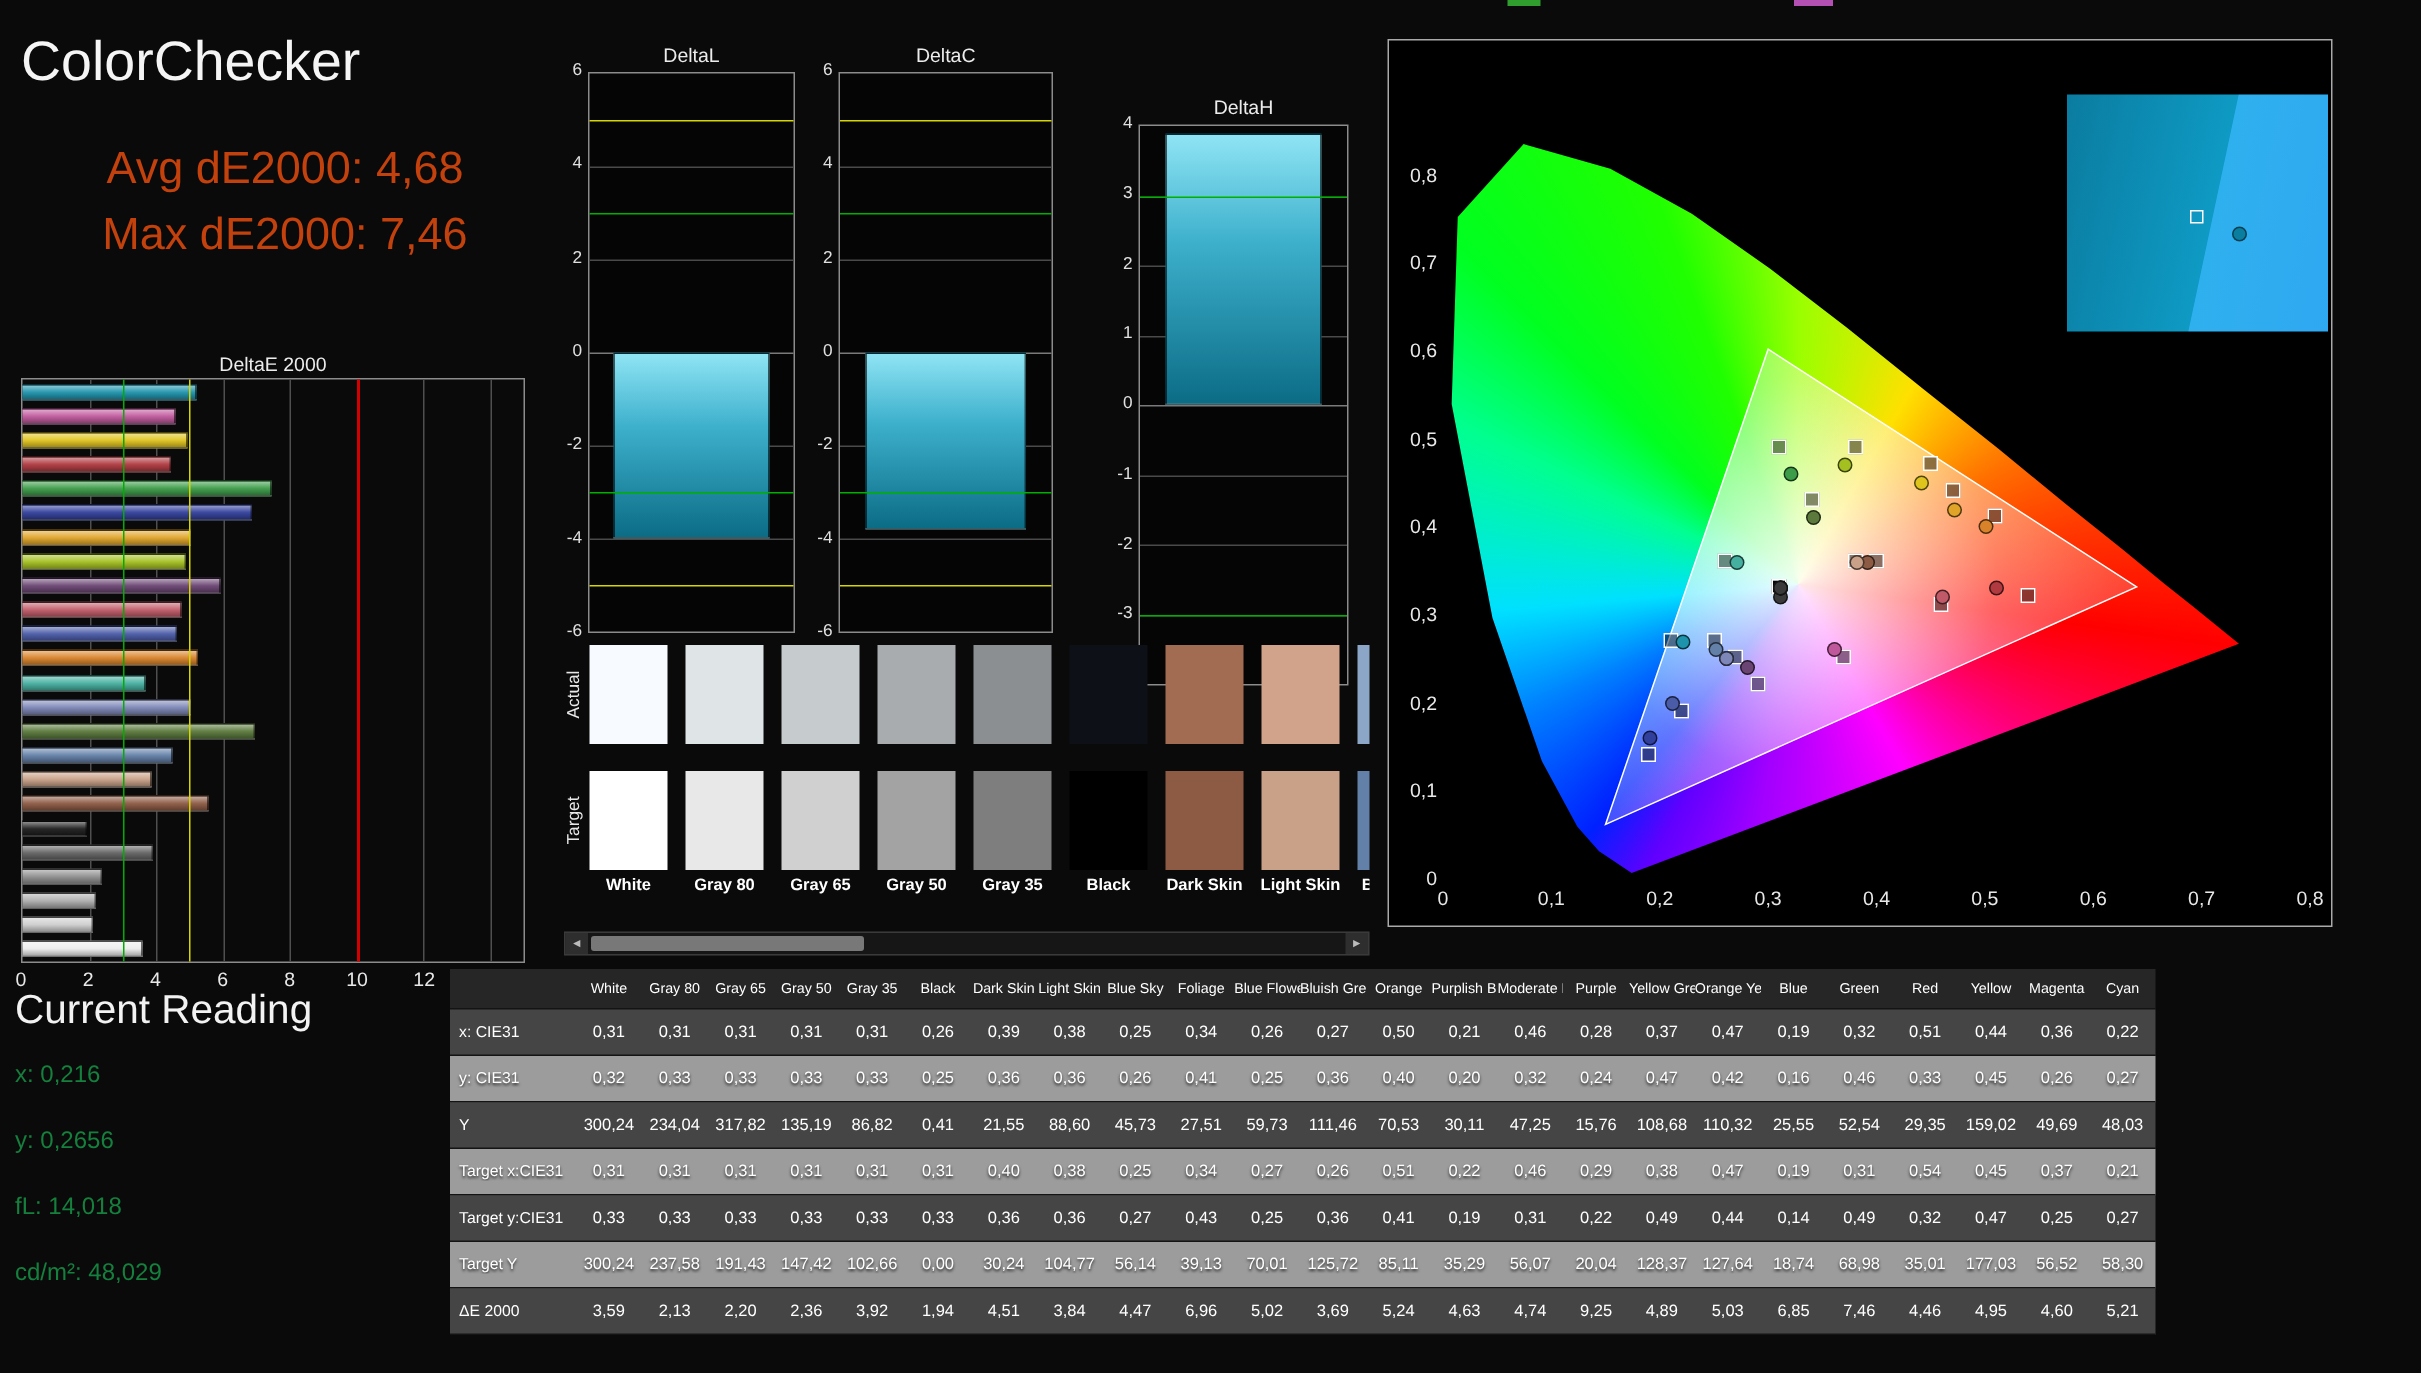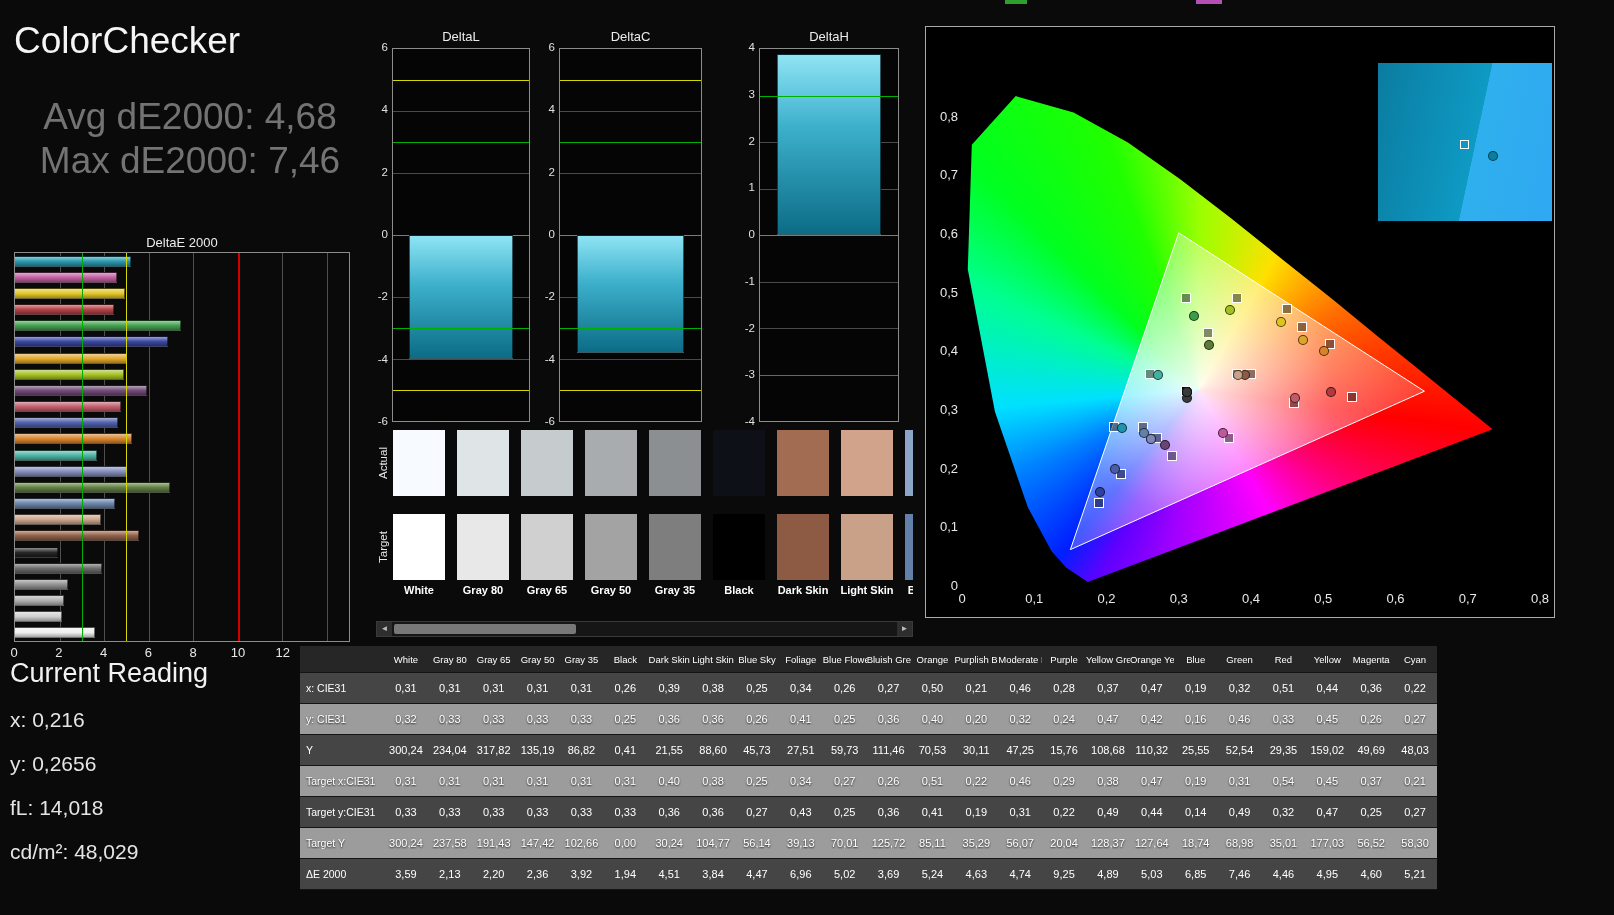--- a/index.html
+++ b/index.html
@@ -1,21 +1,21 @@
 <!DOCTYPE html>
 <html><head>
 <meta charset="utf-8">
 <style>
   html,body{margin:0;padding:0;background:#0a0a0a;}
   body{width:1614px;height:915px;position:relative;overflow:hidden;
        font-family:"Liberation Sans",sans-serif;color:#fff;}
 
   
   #page-title{position:absolute;left:14px;top:20px;font-size:37px;color:#f5f5f5;}
-  .stat-line{position:absolute;left:0;width:380px;text-align:center;font-size:37px;color:#737373;}
+  .stat-line{position:absolute;left:0;width:380px;text-align:center;font-size:30px;color:#c2410c;}
   #avg-line{top:96px;} #max-line{top:140px;}
 
   
   .speck{position:absolute;top:0;height:4px;}
 
   
   #deltae{position:absolute;left:14px;top:190px;width:336px;margin-top:44px;}
   .chart-title{font-size:13px;color:#ececec;text-align:center;height:18px;line-height:18px;}
   #deltae-plot{position:relative;height:390px;border:1px solid #8c8c8c;box-sizing:border-box;background:#0a0a0a;}
   #deltae-ticks{position:relative;height:22px;}
@@ -83,21 +83,21 @@
     background:linear-gradient(102deg,#0b7ca0 0%,#0e9ac4 55%,#2fb0ee 55.3%,#2fa8f2 100%);}
   .inset-square{position:absolute;left:47%;top:49%;width:9px;height:9px;border:1.5px solid #fff;box-sizing:border-box;}
   .inset-dot{position:absolute;left:63%;top:56%;width:8px;height:8px;border-radius:50%;
              background:#0a7e9e;border:1px solid rgba(0,0,0,.5);}
   #rgb-label{position:absolute;left:370px;top:514px;width:248px;height:30px;line-height:28px;
              background:rgba(62,62,62,.88);border:1px solid #9a9a9a;box-sizing:border-box;
              text-align:center;font-size:16px;color:#fff;}
 
   
   #cr-title{position:absolute;left:10px;top:658px;font-size:27px;color:#f2f2f2;}
-  .cr-line{position:absolute;left:10px;font-size:21px;color:#e5e5e5;}
+  .cr-line{position:absolute;left:10px;font-size:16px;color:#15803d;}
   #cr-0{top:708px;} #cr-1{top:752px;} #cr-2{top:796px;} #cr-3{top:840px;}
 
   
   #results-table{position:absolute;left:300px;top:646px;width:1137px;}
   .trow{display:grid;grid-template-columns:84px repeat(24,1fr);height:30px;align-items:center;
         border-bottom:1px solid #141414;}
   .trow.thead{height:26px;background:#262626;}
   .trow.odd{background:#454545;}
   .trow.even{background:#9c9c9c;}
   .trow.even .tcell{text-shadow:0 1px 2px rgba(0,0,0,.8);}
@@ -210,21 +210,21 @@
         <div class="hline" style="top: 66.6667%;"></div>
         <div class="hline" style="top: 83.3333%;"></div>
         <div class="hline limit" style="top: 8.33333%; background: rgb(214, 214, 0);"></div>
         <div class="hline limit" style="top: 91.6667%; background: rgb(214, 214, 0);"></div>
         <div class="hline limit" style="top: 25%; background: rgb(0, 176, 0);"></div>
         <div class="hline limit" style="top: 75%; background: rgb(0, 176, 0);"></div>
         <div class="vbar" style="top: 50%; height: 31.6667%;"></div>
       </div>
   </div>
 </div>
-<div class="vchart" style="left:737px;width:162px;">
+<div class="vchart" style="left:737px;width:162px;margin-top:35px;">
   <div class="chart-title">DeltaH</div>
   <div class="vbody">
     <div class="ylabels">
         <div class="ytick" style="top: calc(0% - 7px);">4</div>
         <div class="ytick" style="top: calc(12.5% - 7px);">3</div>
         <div class="ytick" style="top: calc(25% - 7px);">2</div>
         <div class="ytick" style="top: calc(37.5% - 7px);">1</div>
         <div class="ytick" style="top: calc(50% - 7px);">0</div>
         <div class="ytick" style="top: calc(62.5% - 7px);">-1</div>
         <div class="ytick" style="top: calc(75% - 7px);">-2</div>

